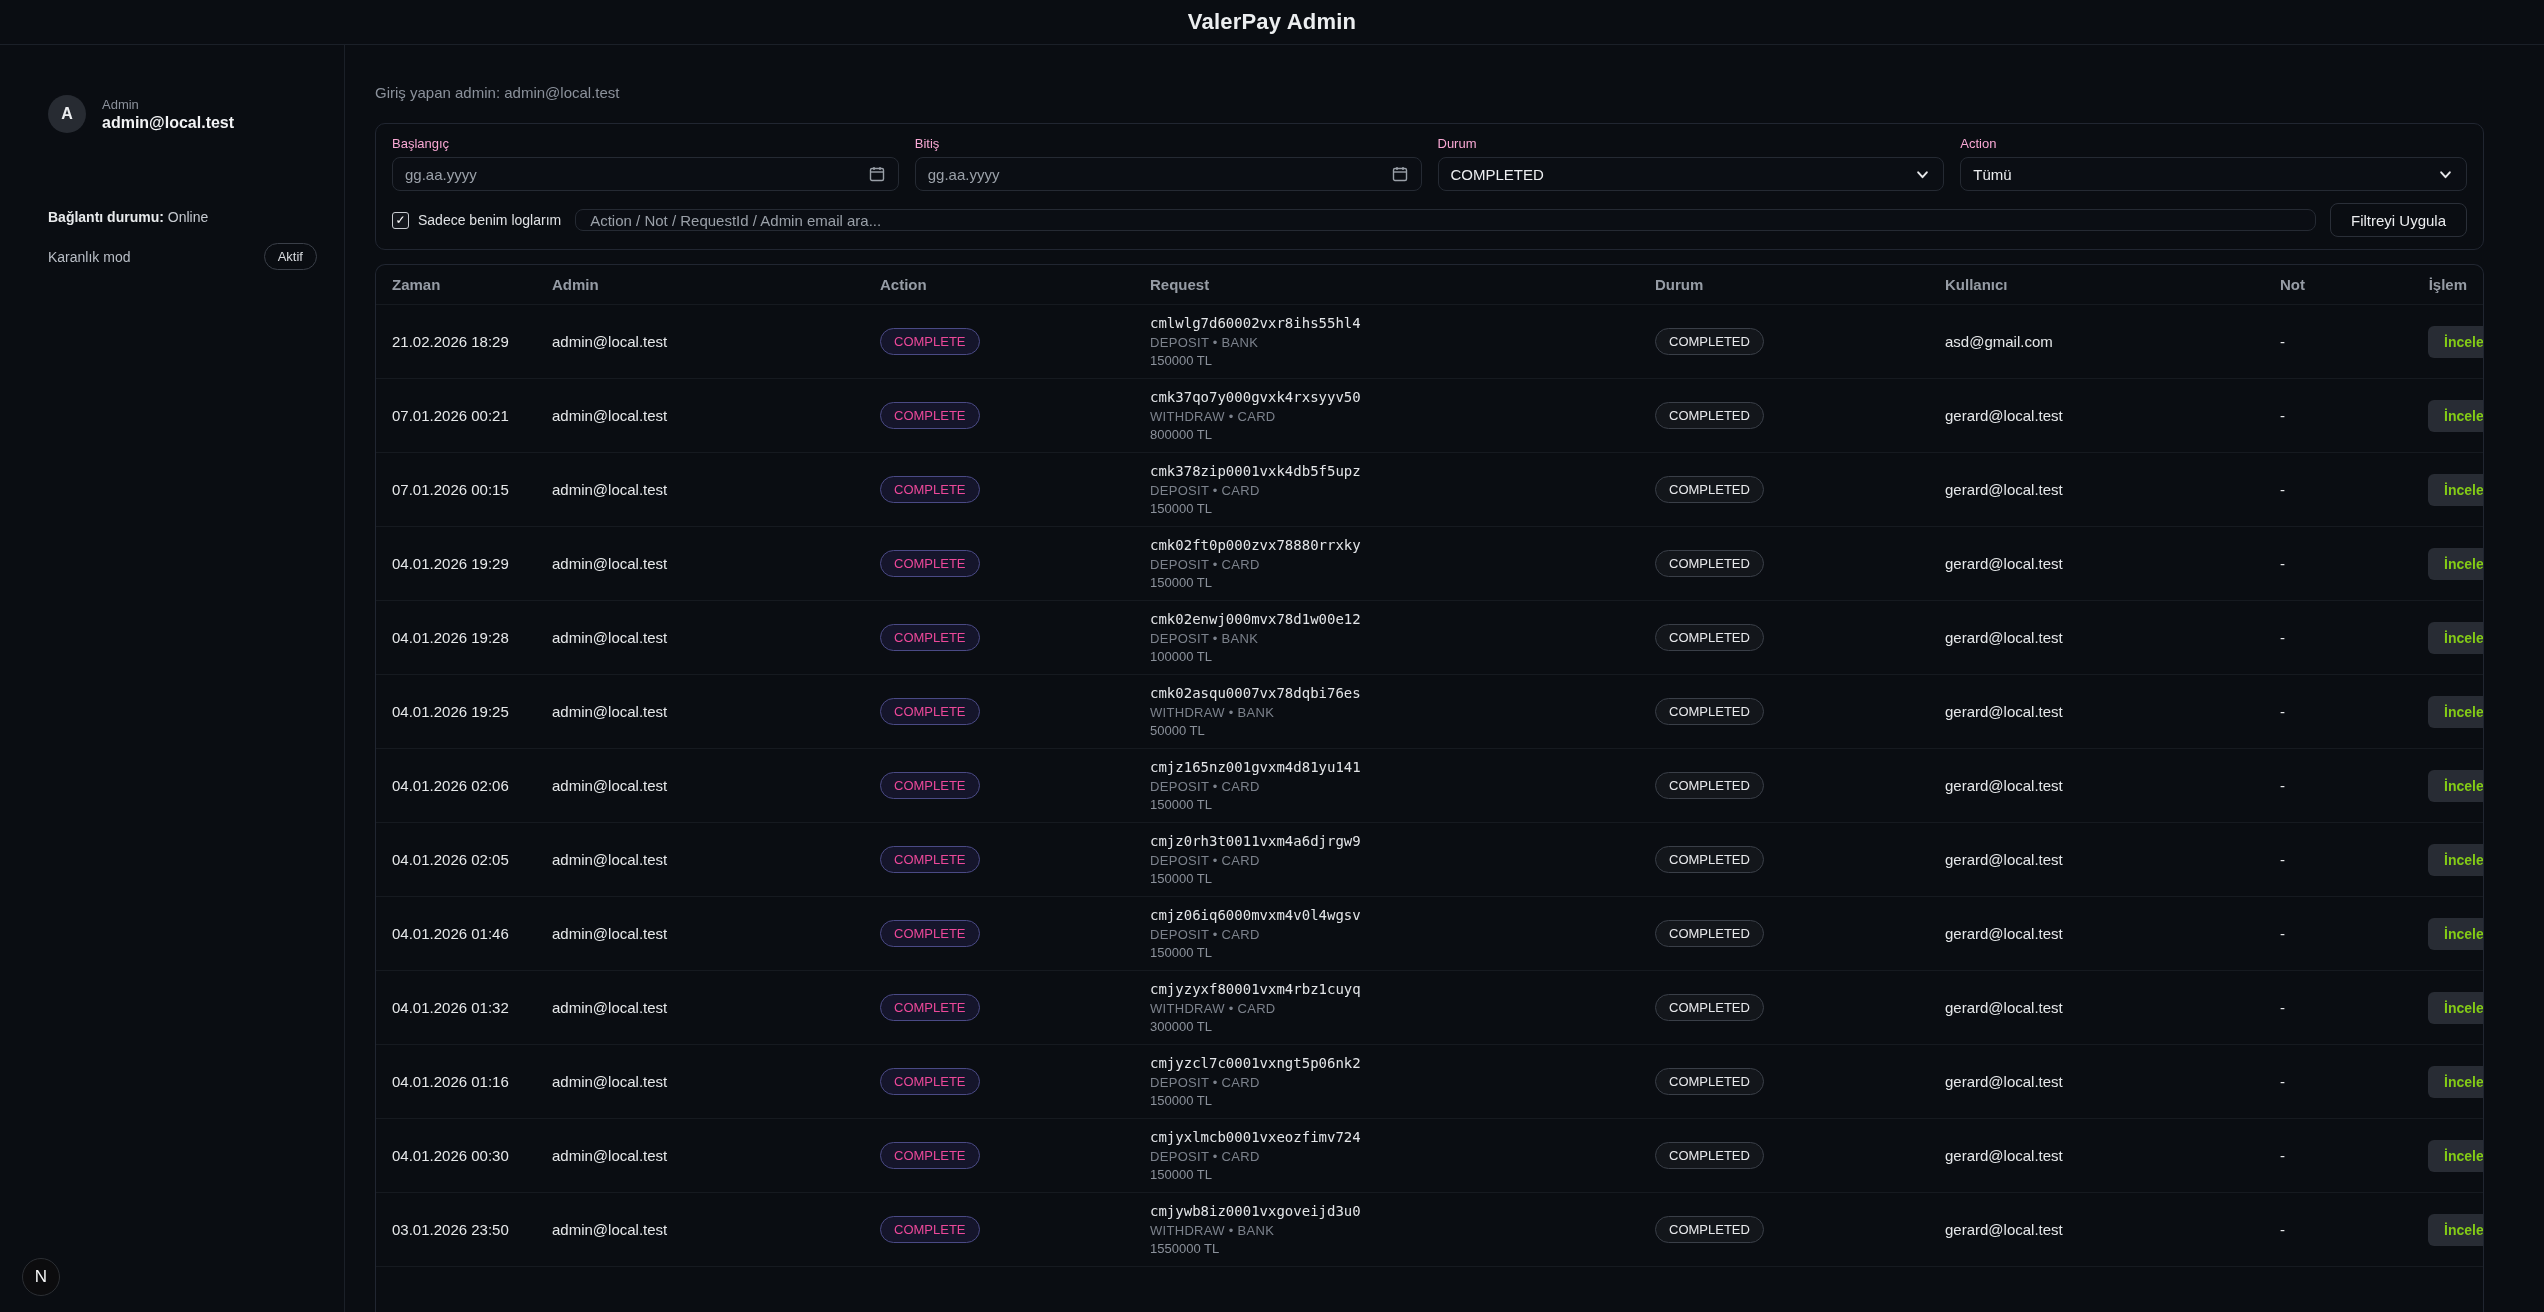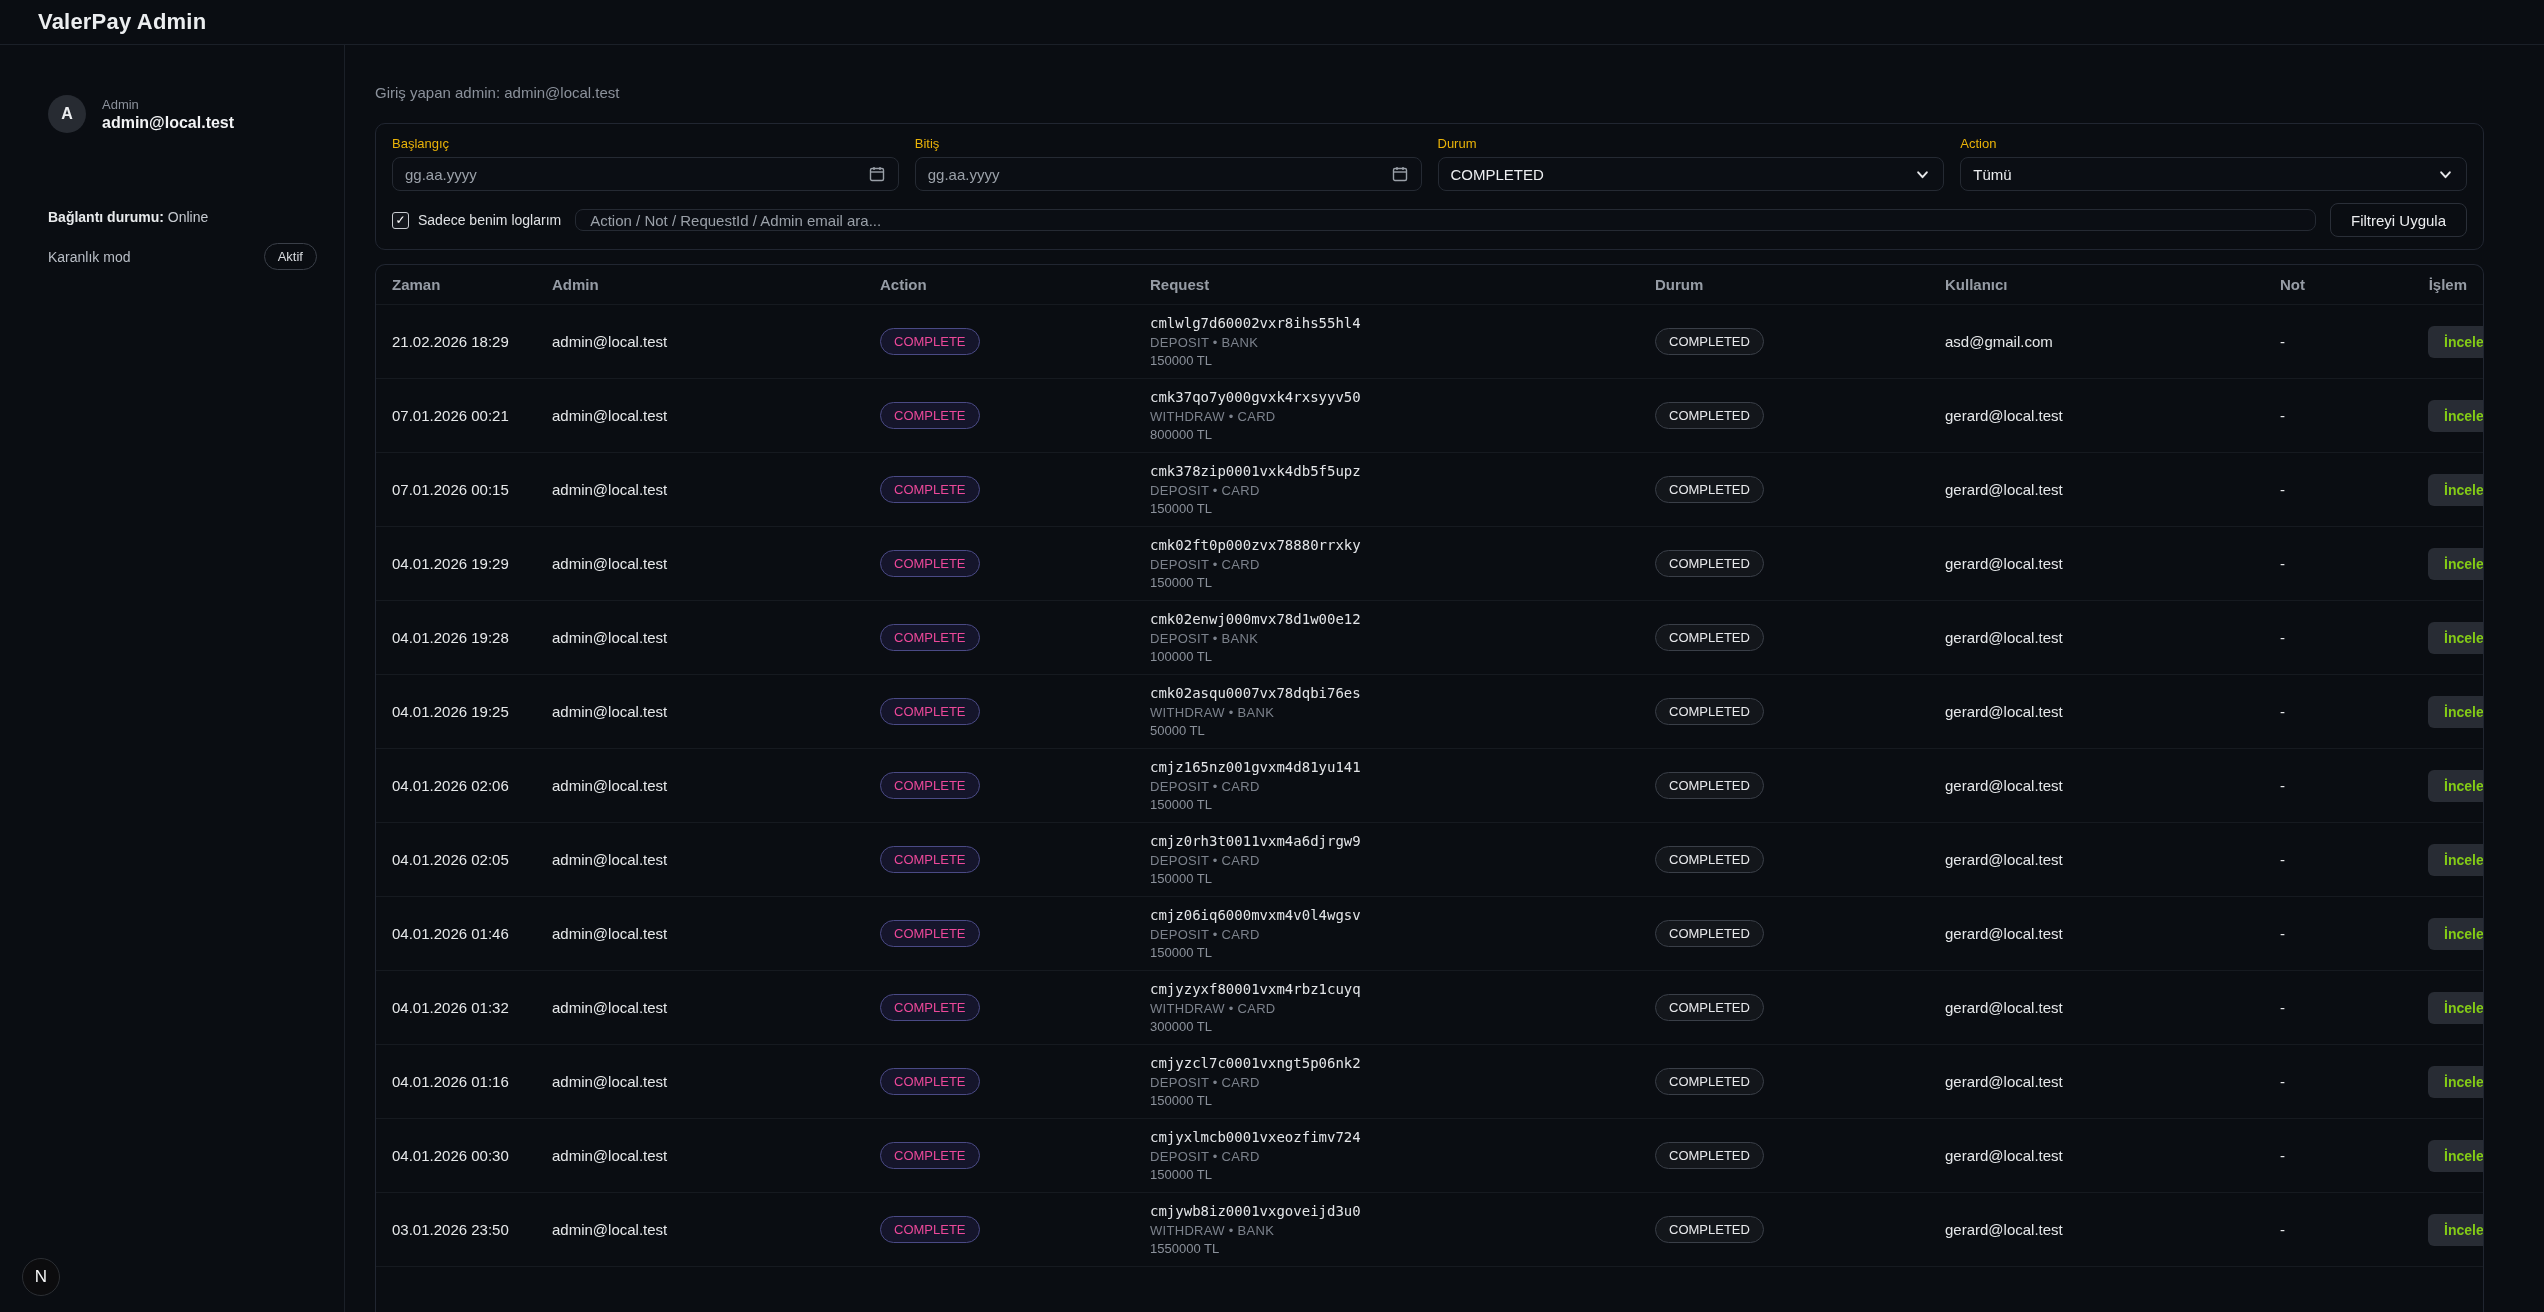--- a/index.html
+++ b/index.html
@@ -11,20 +11,21 @@
   }
 
   
   .topbar {
     height: 45px;
     display: flex;
     align-items: center;
     padding: 0 38px;
     border-bottom: 1px solid #1b2028;
     background: #0a0d12;
+    justify-content: center;
   }
   .topbar .brand { font-size: 22px; font-weight: 700; letter-spacing: 0.2px; }
 
   
   .layout { display: flex; height: 1267px; }
 
   
   .sidebar {
     width: 345px;
     flex: 0 0 345px;
@@ -88,21 +89,21 @@
 
   
   .filter-card {
     margin-top: 22px;
     border: 1px solid #212631;
     border-radius: 10px;
     padding: 12px 16px;
     background: #0a0d12;
   }
   .filter-row1 { display: grid; grid-template-columns: repeat(4, 1fr); gap: 16px; }
-  .field-label { font-size: 13px; color: #eab308; margin-bottom: 6px; }
+  .field-label { font-size: 13px; color: #f9a8d4; margin-bottom: 6px; }
   .field-box {
     height: 34px;
     border: 1px solid #252a33;
     border-radius: 8px;
     background: #0b0e14;
     display: flex; align-items: center;
     padding: 0 12px;
     font-size: 15px;
     cursor: pointer;
   }

